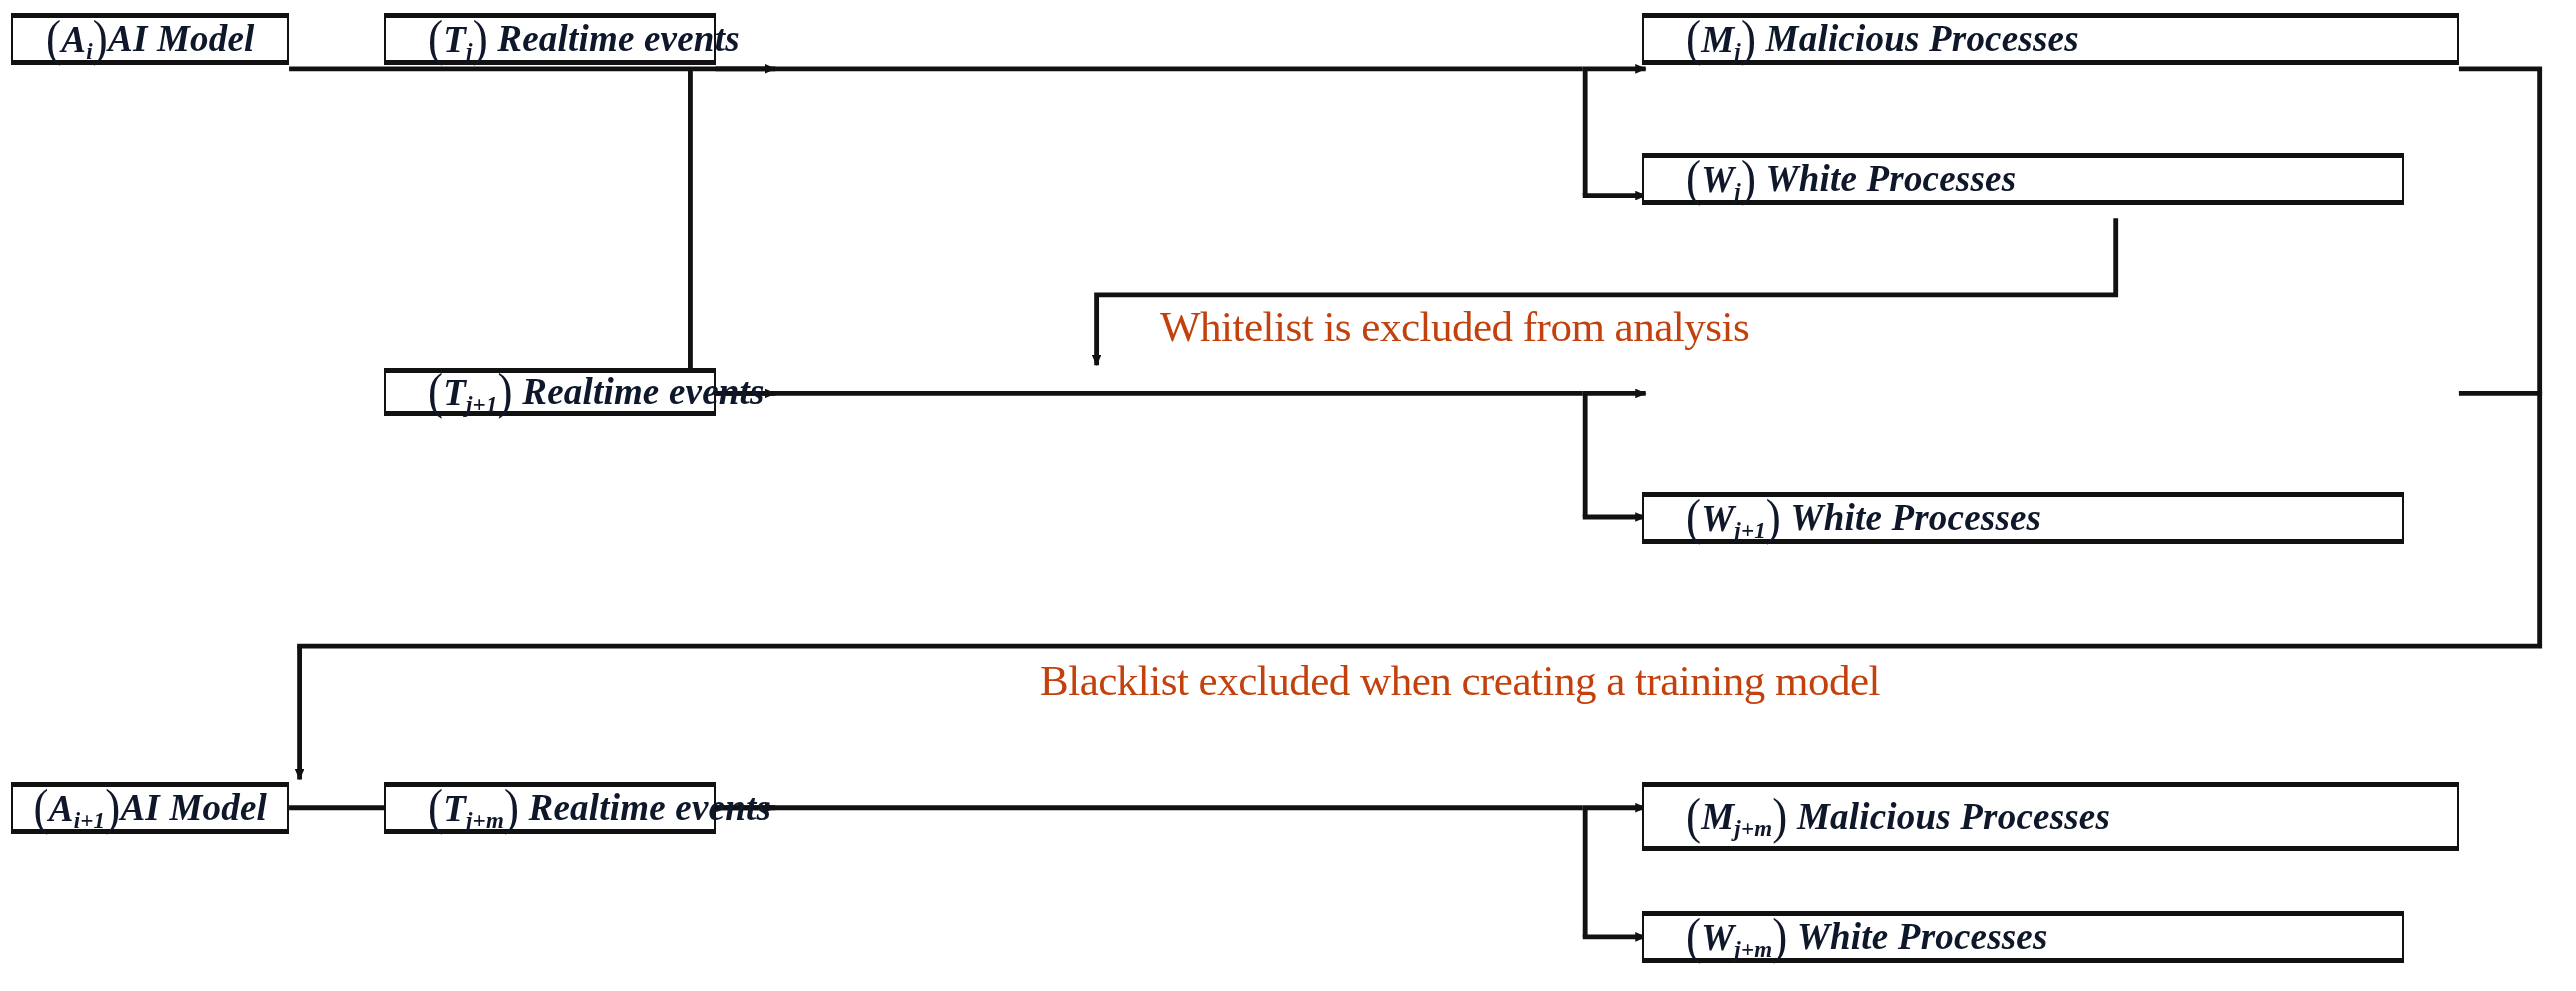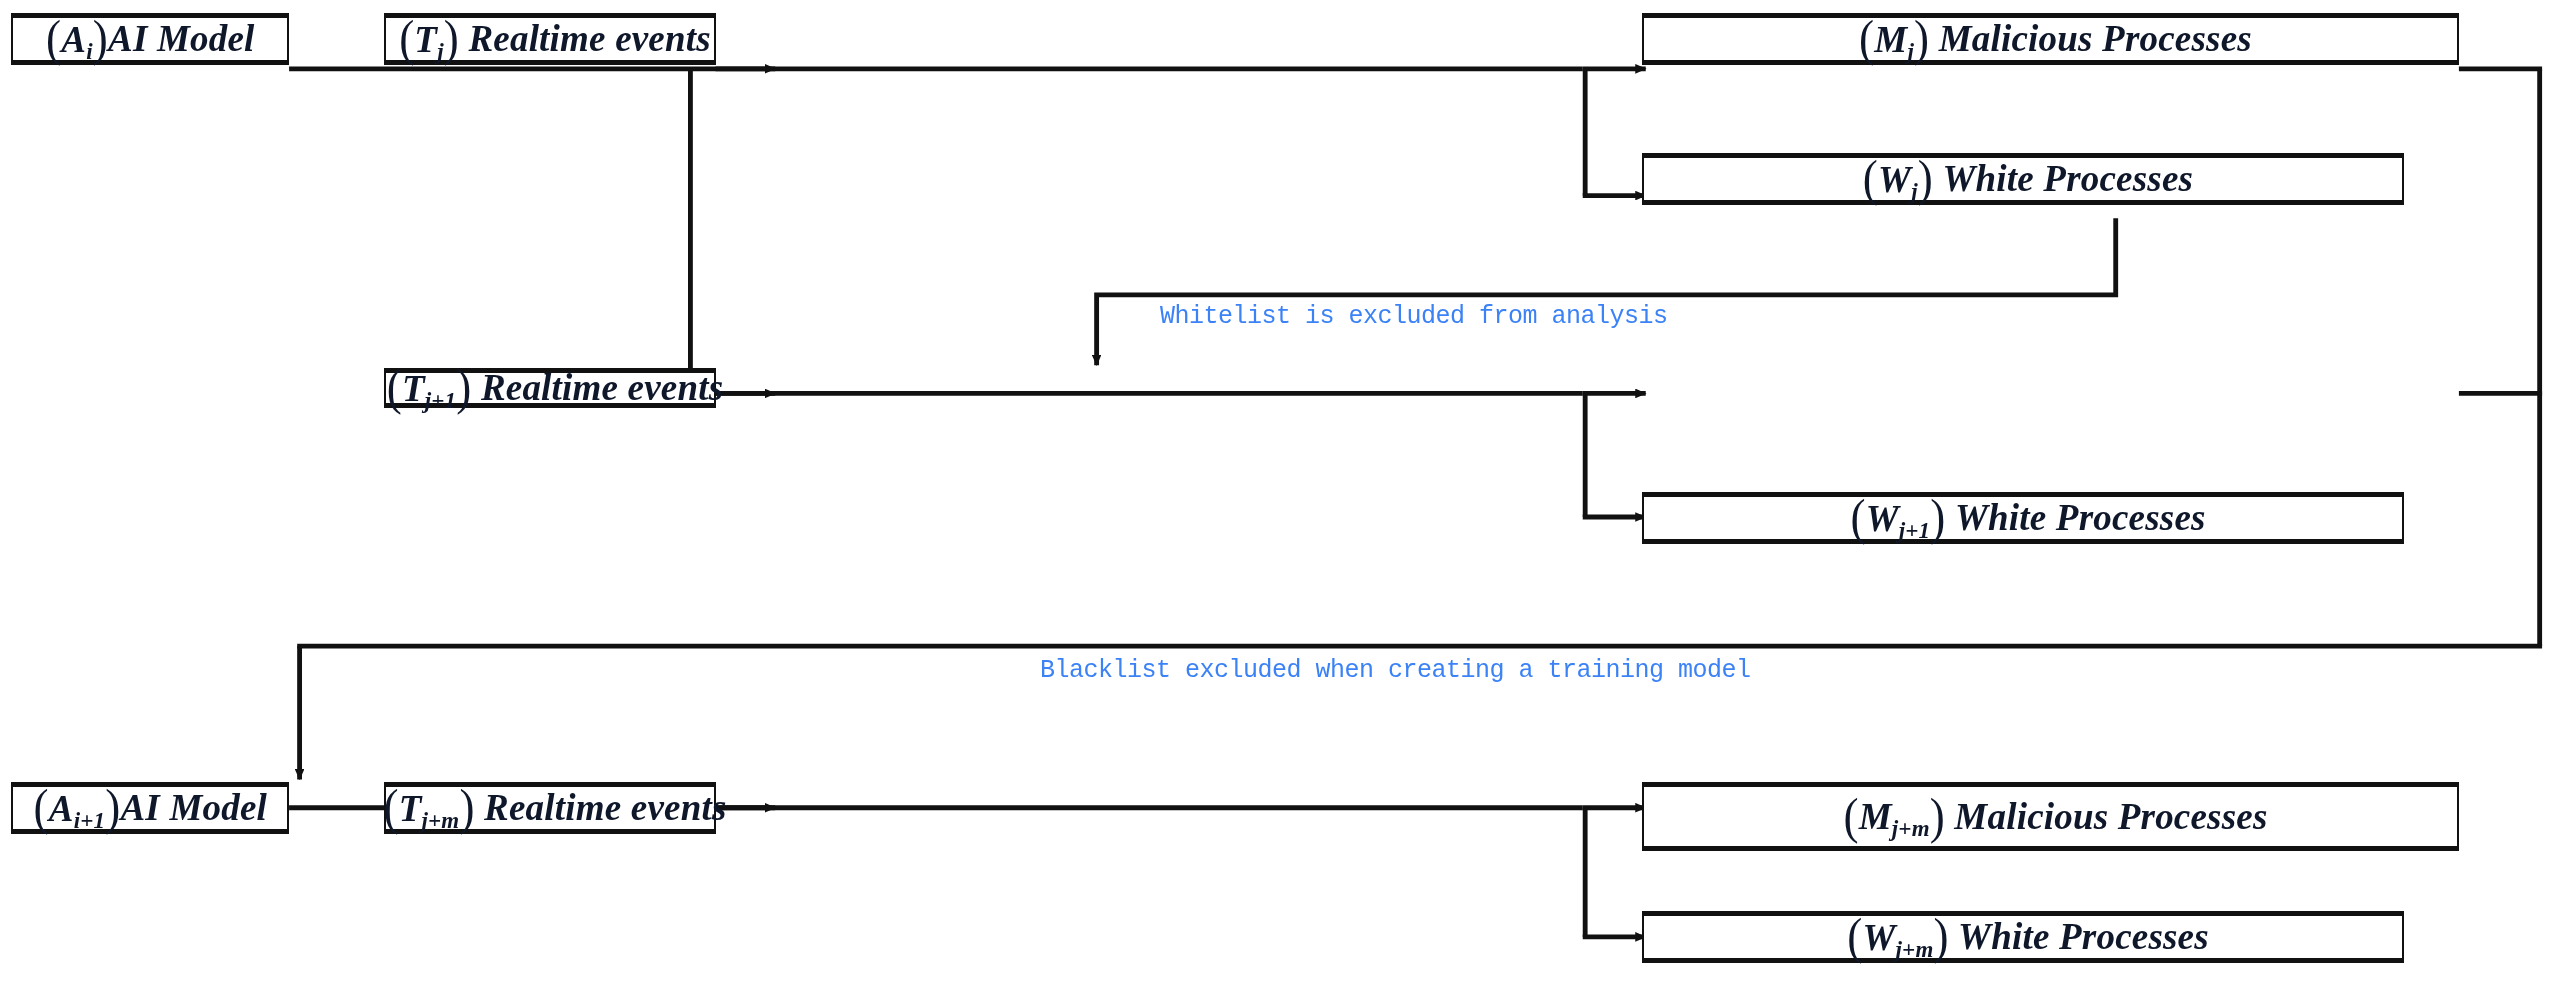--- a/index.html
+++ b/index.html
@@ -29,22 +29,22 @@
   .node-box {
     position: absolute;
     box-sizing: border-box;
     background: #ffffff;
     border-left: 2.4px solid #111111;
     border-right: 2.4px solid #111111;
     border-top: 5.7px solid #111111;
     border-bottom: 5.7px solid #111111;
     display: flex;
     align-items: center;
-    justify-content: center;
-    padding-left: 10px;
+    justify-content: flex-start;
+    padding-left: 42px;
   }
   .node-box.center-label {
     justify-content: center;
     padding-left: 0;
   }
   .node-label {
     font-family: "Liberation Serif", "DejaVu Serif", serif;
     font-style: italic;
     font-weight: bold;
     font-size: 37px;
@@ -67,25 +67,25 @@
   .paren {
     font-style: normal;
     font-weight: 500;
     font-size: 1.22em;
     display: inline-block;
     transform: scaleY(1.12);
     vertical-align: -1.6px;
   }
   .annotation {
     position: absolute;
-    font-family: Liberation Mono, monospace;
+    font-family: Liberation Serif, serif;
     font-style: normal;
     font-weight: normal;
-    font-size: 25px;
-    color: #3b82f6;
+    font-size: 43px;
+    color: #c2410c;
     white-space: nowrap;
     letter-spacing: -0.5px;
   }
 </style>
 </head>
 <body>
 
 <div id="diagram-root">
 
   <svg class="layer" viewBox="0 0 3190 1228" xmlns="http://www.w3.org/2000/svg">
@@ -142,21 +142,21 @@
   </div>
 
   <div class="node-box" style="left:1642px; top:13px; width:817px; height:52px;">
     <span class="node-label"><span class="paren">(</span><span class="sym">M<sub>j</sub></span><span class="paren">)</span><span class="sym">&nbsp;Malicious&nbsp;Processes</span></span>
   </div>
 
   <div class="node-box" style="left:1642px; top:153px; width:762px; height:52px;">
     <span class="node-label"><span class="paren">(</span><span class="sym">W<sub>j</sub></span><span class="paren">)</span><span class="sym">&nbsp;White&nbsp;Processes</span></span>
   </div>
 
-  <div class="node-box" style="left:384px; top:368px; width:332px; height:40px;">
+  <div class="node-box" style="left:384px; top:368px; width:332px; height:48px;">
     <span class="node-label"><span class="paren">(</span><span class="sym">T<sub>j+1</sub></span><span class="paren">)</span><span class="sym">&nbsp;Realtime&nbsp;events</span></span>
   </div>
 
 
   <div class="node-box" style="left:1642px; top:492px; width:762px; height:52px;">
     <span class="node-label"><span class="paren">(</span><span class="sym">W<sub>j+1</sub></span><span class="paren">)</span><span class="sym">&nbsp;White&nbsp;Processes</span></span>
   </div>
 
   <div class="node-box center-label" style="left:11.3px; top:782px; width:278px; height:52px;">
     <span class="node-label"><span class="paren">(</span><span class="sym">A<sub>i+1</sub></span><span class="paren">)</span><span class="sym">AI&nbsp;Model</span></span>

